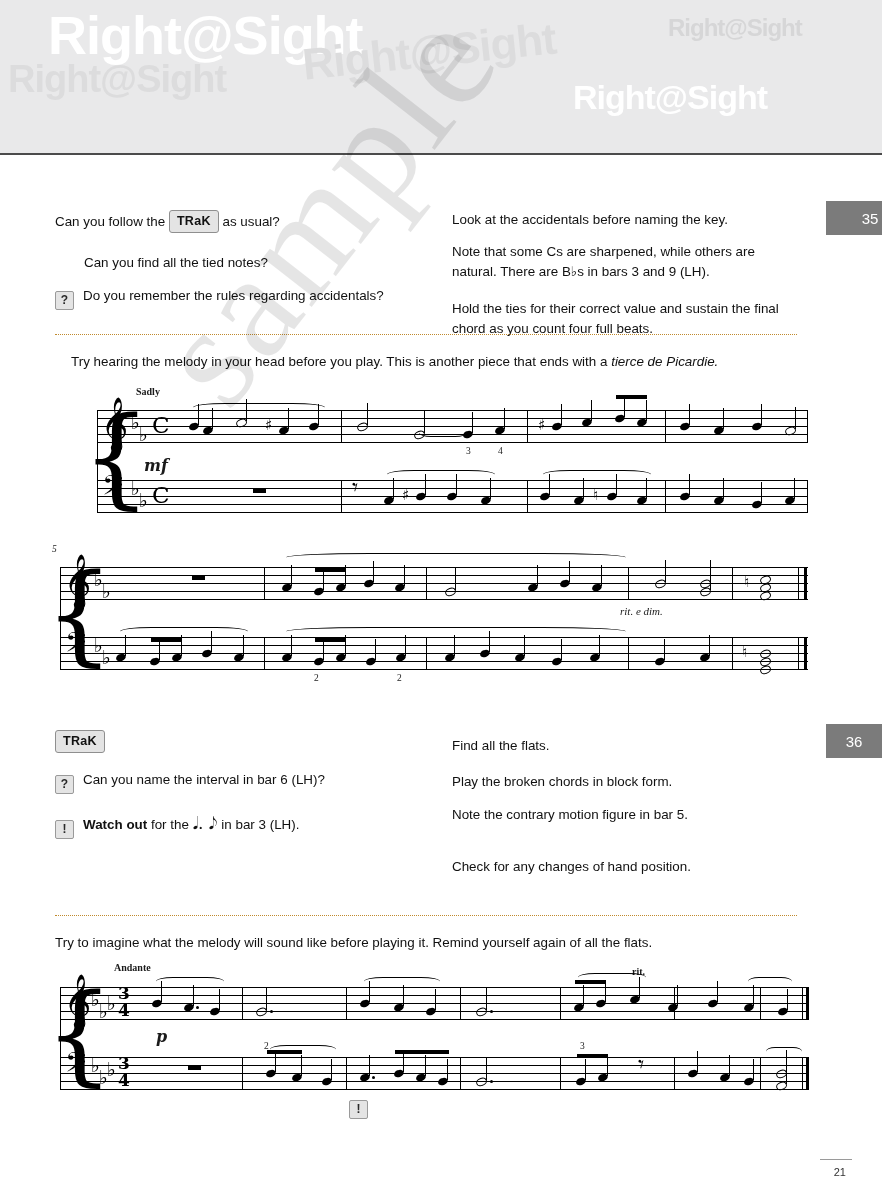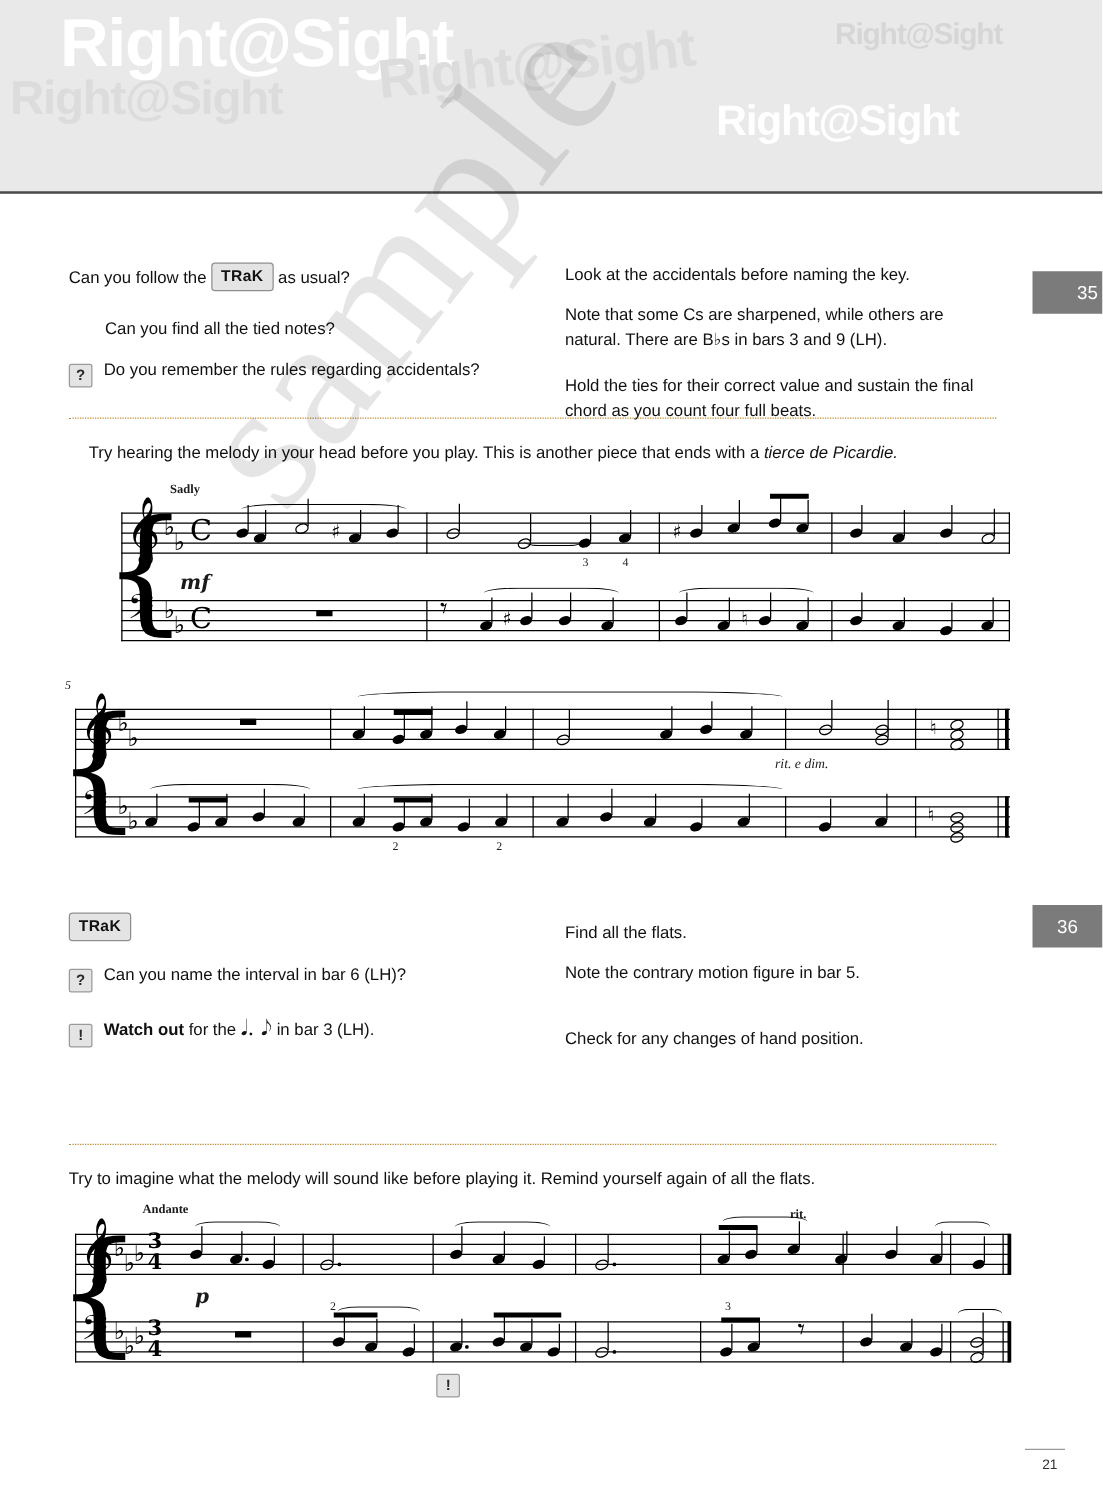--- a/index.html
+++ b/index.html
@@ -38,21 +38,21 @@
     font-size:17.5px; color:#1a1a1a; letter-spacing:.1px;
   }
   .flat { font-family:"DejaVu Serif", serif; font-size:17px; }
 
   
   .numtab {
     position:absolute; right:0; width:56px; height:34px;
     background:#7b7b7b; color:#ffffff;
     font-size:15px; display:flex; align-items:center; justify-content:center;
   }
-  #tab35 { top:217px;padding-left:32px; }
+  #tab35 { top:201px;padding-left:32px; }
   #tab36 { top:724px; }
 
   
   .col { position:absolute; font-size:13.4px; line-height:1.45; color:#111; }
   .colL { left:55px; width:380px; }
   .colR { left:452px; width:345px; }
 
   .row { margin-bottom:13px; }
   .indent { padding-left:29px; }
 
@@ -442,20 +442,21 @@
   </div>
   <div class="row" style="margin-top:17px;">
     <span class="badge">!</span><b>Watch out</b><span> for the</span>
     <span style="font-family:'DejaVu Serif',serif; font-size:17px;">𝅘𝅥.&nbsp;𝅘𝅥𝅮</span>
     <span>in bar 3 (LH).</span>
   </div>
 </div>
 
 <div class="col colR" style="top:736px;">
   <div class="row"><span>Find all the flats.</span></div>
+  <div class="row" style="margin-top:17px;"><span>Play the broken chords in block form.</span></div>
   <div class="row" style="margin-top:13px;"><span>Note the contrary motion figure in bar 5.</span></div>
   <div class="row" style="margin-top:33px;"><span>Check for any changes of hand position.</span></div>
 </div>
 
 <div class="dotline" style="top:915px;"></div>
 
 <div class="lead" style="top:935px; width:745px;">Try to imagine what the melody will sound like before playing it. Remind yourself again of all the flats.</div>
 
 <div class="system" style="left:46px; top:972px; width:762px; height:130px;">
   <div class="tempo" style="left:68px; top:-10px;">Andante</div>

